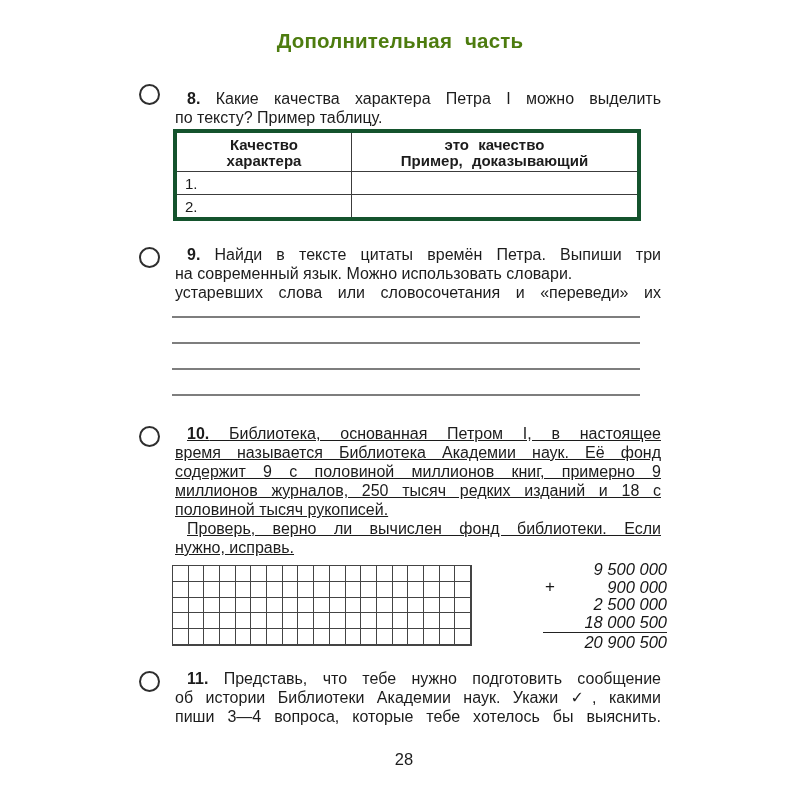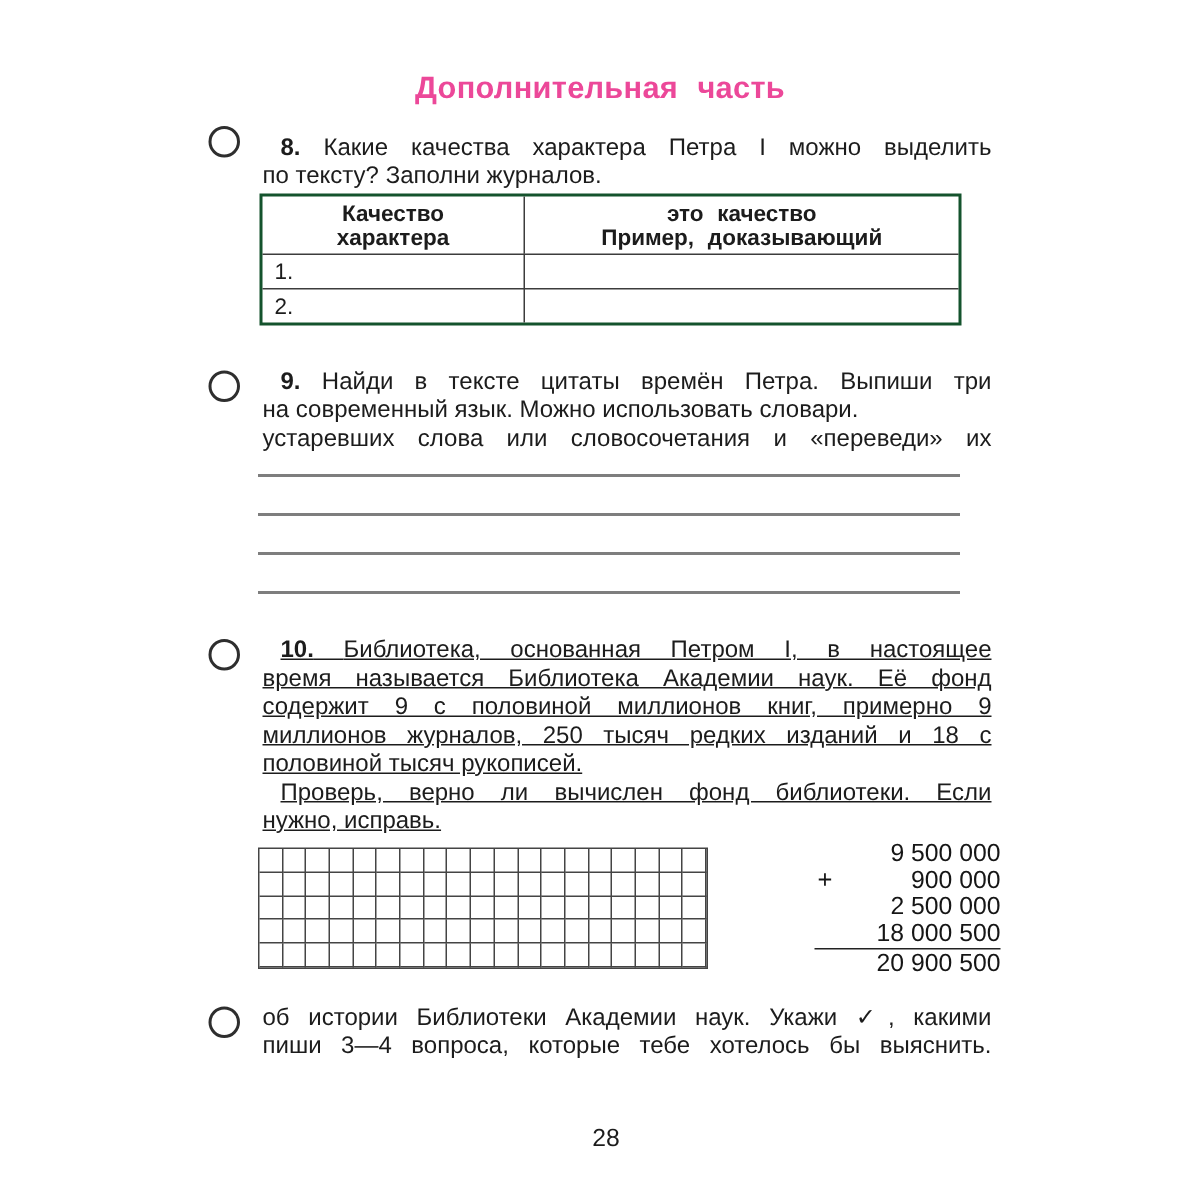--- a/index.html
+++ b/index.html
@@ -12,28 +12,28 @@
     width: 800px;
     height: 800px;
     background: #ffffff;
     font-family: "Liberation Sans", "DejaVu Sans", sans-serif;
     color: #1c1c1c;
     overflow: hidden;
   }
   .title {
     position: absolute;
     left: 0;
-    top: 47px;
+    top: 29px;
     width: 800px;
     text-align: center;
     font-size: 20.5px;
     font-weight: bold;
     word-spacing: 7px;
     letter-spacing: 0.2px;
-    color: #ec4899;
+    color: #4d7c0f;
   }
   .task {
     position: absolute;
     left: 175px;
     width: 486px;
     font-size: 16px;
     line-height: 19px;
   }
   .tline {
     text-align: justify;
@@ -57,21 +57,21 @@
     border: 2px solid #2e2e2e;
     border-radius: 50%;
     background: #ffffff;
   }
   
   .qtable {
     position: absolute;
     left: 173px;
     top: 129px;
     width: 468px;
-    border: 2px solid #14532d;
+    border: 4px solid #14532d;
     box-sizing: border-box;
   }
   .trow {
     display: grid;
     grid-template-columns: 175px 1fr;
   }
   .tcell {
     border-right: 1.5px solid #3c3c3c;
     box-sizing: border-box;
   }
@@ -136,20 +136,21 @@
     color: #161616;
   }
   .addition .plus {
     position: absolute;
     left: 2px;
     top: 17px;
     font-size: 17px;
   }
   .addition .add-row {
     white-space: nowrap;
+    font-style: italic;
   }
   .addition .add-row.underlined {
     border-bottom: 1.5px solid #222222;
     padding-bottom: 1px;
     margin-bottom: 1px;
   }
   .page-number {
     position: absolute;
     left: 4px;
     top: 750px;
@@ -162,21 +163,21 @@
 </head>
 <body>
 
 <div class="page">
 
   <div class="title">Дополнительная часть</div>
 
   <div class="circle" style="left:139px; top:84px;"></div>
   <div class="task" style="top:89px;">
     <div class="tline indent"><span class="num">8.</span> <span>Какие качества характера Петра I можно выделить</span></div>
-    <div class="tline last">по тексту? Заполни журналов.</div>
+    <div class="tline last">по тексту? Пример таблицу.</div>
   </div>
 
   <div class="qtable">
     <div class="trow thead">
       <div class="tcell">
         <div>Качество</div>
         <div>характера</div>
       </div>
       <div class="tcell">
         <div>это качество</div>
@@ -320,19 +321,20 @@
     <span class="plus">+</span>
     <div class="add-row">9 500 000</div>
     <div class="add-row">900 000</div>
     <div class="add-row">2 500 000</div>
     <div class="add-row underlined">18 000 500</div>
     <div class="add-row">20 900 500</div>
   </div>
 
   <div class="circle" style="left:139px; top:671px;"></div>
   <div class="task" style="top:669px;">
+    <div class="tline indent"><span class="num">11.</span> <span>Представь, что тебе нужно подготовить сообщение</span></div>
     <div class="tline">об истории Библиотеки Академии наук. Укажи ✓, какими</div>
     <div class="tline">пиши 3—4 вопроса, которые тебе хотелось бы выяснить.</div>
   </div>
 
   <div class="page-number">28</div>
 
 </div>
 
 </body></html>

